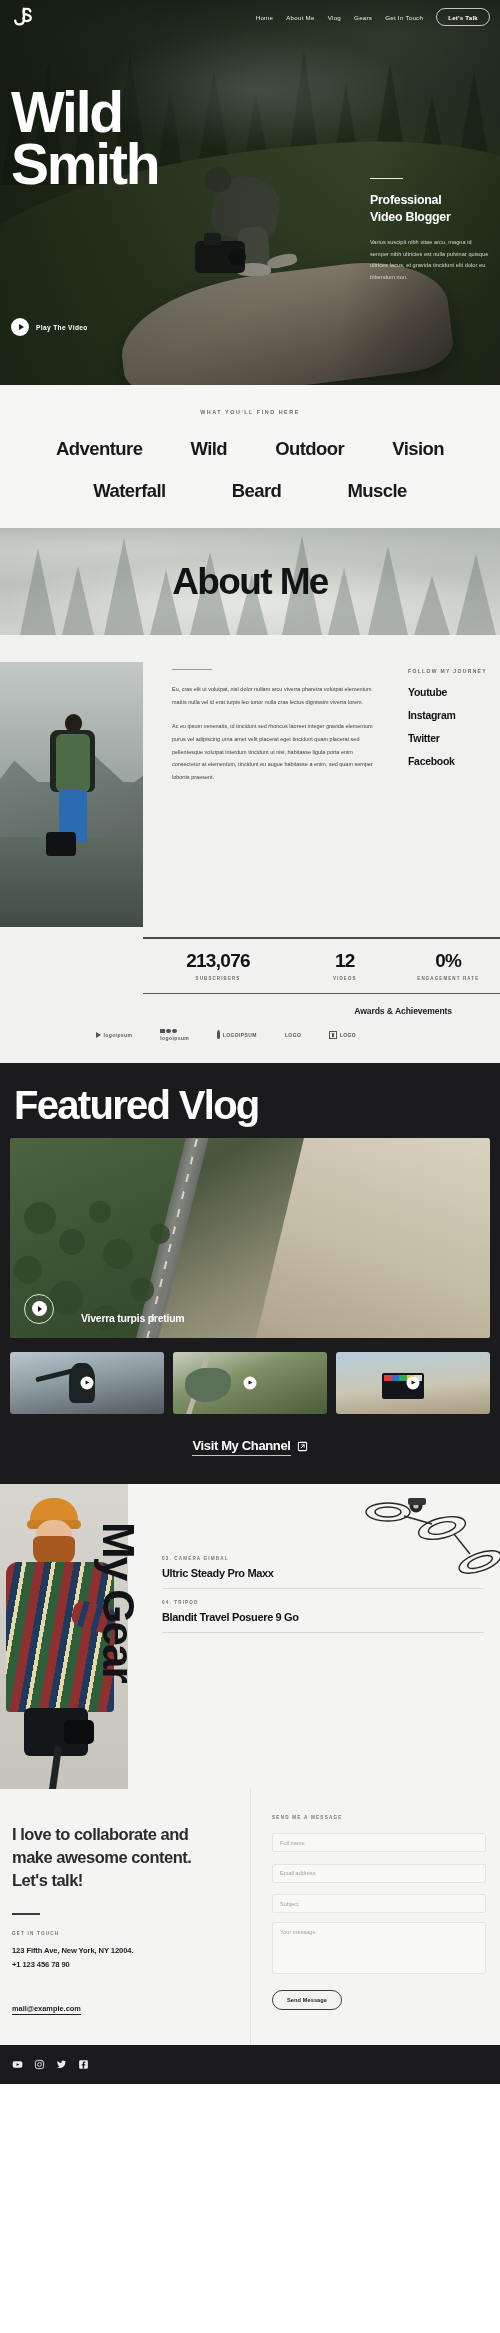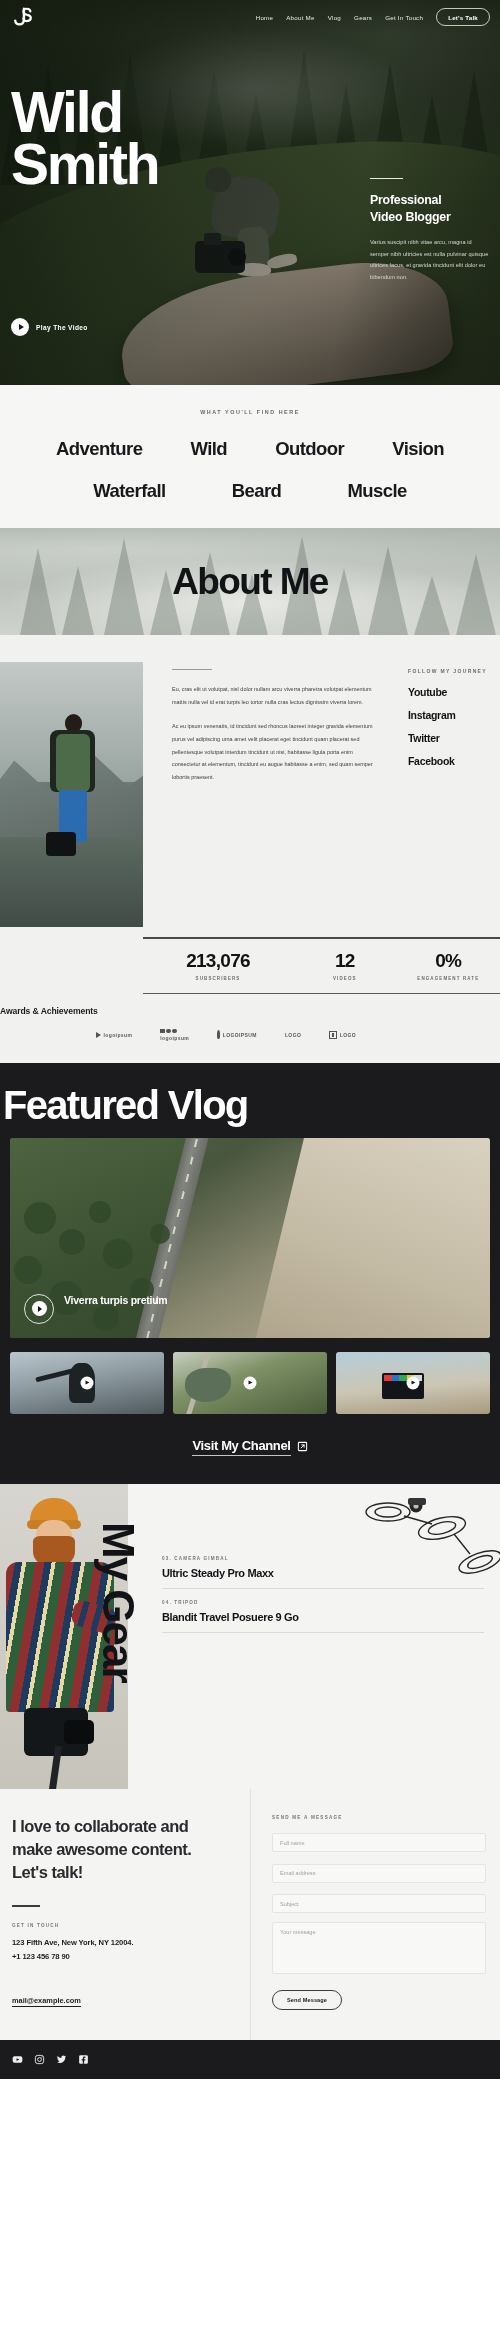--- a/index.html
+++ b/index.html
@@ -224,21 +224,21 @@
   }
   .stat{flex:1;text-align:center;}
   .stat.s1{flex:1.45;}
   .stat-num{color:#111214;font-size:19px;font-weight:700;letter-spacing:-.7px;}
   .stat-lbl{
     margin-top:4px;color:#6d6d6b;font-size:4.5px;font-weight:700;
     letter-spacing:1.1px;text-transform:uppercase;
   }
   .stats-line2{height:1.4px;background:#5a5a58;width:357px;}
   .awards{
-    position:relative;width:452px;padding:12px 0 14px;text-align:left;
+    position:relative;width:452px;padding:12px 0 14px;text-align:right;
   }
   .awards-t{color:#1b1c1e;font-size:8.6px;font-weight:600;letter-spacing:-.1px;}
   .logos{
     display:flex;align-items:center;justify-content:center;gap:28px;margin-top:13px;
     opacity:.72;
   }
   .lg{display:flex;align-items:center;gap:2.5px;color:#16171a;font-size:5px;font-weight:700;letter-spacing:.4px;}
   .lg .tri{width:0;height:0;border-left:5px solid #16171a;border-top:3px solid transparent;border-bottom:3px solid transparent;}
   .lg .dots{display:flex;gap:1.5px;}
   .lg .dots b{width:4.5px;height:4.5px;background:#16171a;display:block;}
@@ -247,40 +247,40 @@
   .lg .feather{width:3px;height:9px;background:#16171a;border-radius:50% 50% 30% 30%;}
   .lg .sq{width:8px;height:8px;border:1.4px solid #16171a;display:flex;align-items:center;justify-content:center;}
   .lg .sq i{width:2px;height:4px;background:#16171a;display:block;}
 
   
   .vlog{
     background:#1b1b1d;width:500px;padding:22px 0 24px;position:relative;
   }
   .vlog-title{
     color:#fff;font-size:40px;font-weight:700;letter-spacing:-1.7px;
-    padding:0 3px;line-height:1;
+    padding:0 14px;line-height:1;
   }
   .vlog-main{
     position:relative;margin:13px 10px 0;height:200px;border-radius:3px;overflow:hidden;
     background:linear-gradient(150deg,#5d6a50 0%,#49563e 30%,#8d8a72 60%,#c5bda6 100%);
   }
   .vm-green{position:absolute;left:0;top:0;width:300px;height:200px;
     background:linear-gradient(160deg,#4e6340 0%,#3c5132 50%,#33452b 100%);
     clip-path:polygon(0 0,62% 0,48% 100%,0 100%);}
   .vm-sand{position:absolute;right:0;top:0;width:300px;height:200px;
     background:linear-gradient(200deg,#d9d2c0 0%,#c3baa4 55%,#ab9f86 100%);
     clip-path:polygon(38% 0,100% 0,100% 100%,22% 100%);}
   .vm-road{position:absolute;left:150px;top:-20px;width:22px;height:250px;
     background:linear-gradient(90deg,#6e6f6c,#8b8c88 40%,#6e6f6c);
     transform:rotate(14deg);opacity:.9;}
   .vm-road:after{content:"";position:absolute;left:10px;top:0;width:1.5px;height:250px;
     background:repeating-linear-gradient(180deg,#e6e4dd 0 8px,transparent 8px 18px);}
   .vm-trees{position:absolute;left:0;top:40px;width:260px;height:160px;}
   .vlog-cap{
-    position:absolute;left:14px;bottom:14px;display:flex;align-items:flex-start;gap:10px;
+    position:absolute;left:14px;bottom:14px;display:flex;align-items:flex-end;gap:27px;
   }
   .cap-ring{
     width:30px;height:30px;border-radius:50%;border:1.3px solid rgba(255,255,255,.85);
     display:flex;align-items:center;justify-content:center;
   }
   .cap-ring .dot{
     width:15px;height:15px;border-radius:50%;background:#fff;
     display:flex;align-items:center;justify-content:center;
   }
   .cap-ring .dot i{
@@ -364,21 +364,21 @@
   .gear-nm{color:#121316;font-size:11px;font-weight:700;letter-spacing:-.35px;}
 
   
   .contact{
     position:relative;width:500px;background:#f4f4f2;padding:26px 0 30px;
     display:flex;
   }
   .contact:before{
     content:"";position:absolute;left:250px;top:0;width:1px;height:100%;background:#dedede;
   }
-  .c-left{flex:0 0 250px;padding:0 22px 0 12px;}
+  .c-left{flex:0 0 250px;padding:0 22px 0 12px;margin-top:8px;}
   .c-head{
     color:#2a2b2e;font-size:16.5px;font-weight:700;line-height:1.38;letter-spacing:-.5px;
   }
   .c-rule{width:28px;height:2px;background:#3a3b3d;margin:22px 0 16px;}
   .c-lbl{
     color:#77777a;font-size:4.6px;font-weight:700;letter-spacing:1.2px;
     text-transform:uppercase;margin-bottom:8px;
   }
   .c-line{color:#1d1e20;font-size:7.6px;font-weight:700;line-height:1.85;letter-spacing:-.1px;}
   .c-mail{

